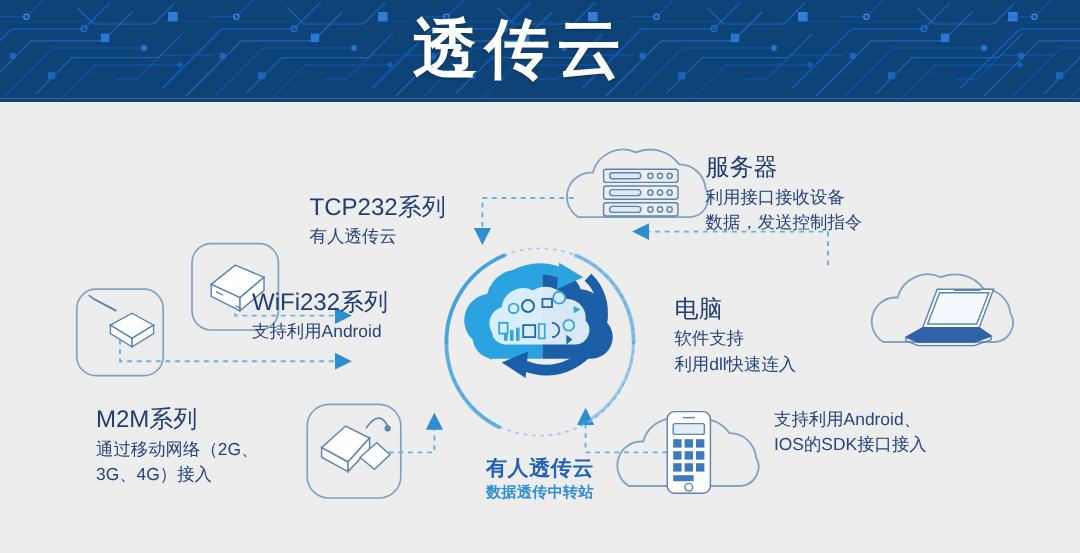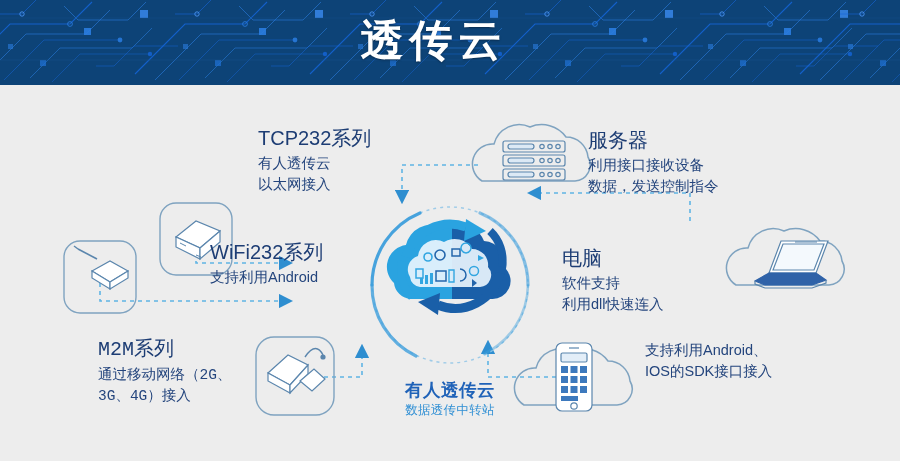--- a/index.html
+++ b/index.html
@@ -14,21 +14,21 @@
   
   .banner{
     position:absolute;left:0;top:0;width:900px;height:82px;
     background:#0d4377;
     overflow:hidden;
   }
   .banner .circuit{position:absolute;left:0;top:0;width:900px;height:82px;}
   .banner-title{
     position:absolute;left:0;top:0;width:868px;height:82px;
     display:flex;align-items:center;justify-content:center;
-    color:#ffffff;font-size:43px;font-weight:bold;letter-spacing:6px;
+    color:#ffffff;font-size:54px;font-weight:bold;letter-spacing:6px;
     text-shadow:0 1px 2px rgba(0,0,0,.35);
     z-index:3;
   }
   .banner-rule{
     position:absolute;left:0;top:82px;width:900px;height:3px;background:#0d4377;
   }
 
   
   .diagram{position:absolute;left:0;top:85px;width:900px;height:376px;}
   .diagram svg{position:absolute;left:0;top:0;}
@@ -36,37 +36,37 @@
   
   .block{position:absolute;}
   .block .h{
     color:#1d3d74;font-size:20px;line-height:24px;font-weight:normal;
     white-space:nowrap;margin:0 0 3px 0;
   }
   .block .l{
     color:#24457d;font-size:14.5px;line-height:21px;white-space:nowrap;
   }
 
-  .b-tcp{left:258px;top:126px;}
+  .b-tcp{left:258px;top:161px;}
   .b-wifi{left:170px;top:240px;margin-left:40px;}
-  .b-m2m{left:98px;top:338px;font-family:Liberation Mono, monospace;}
+  .b-m2m{left:80px;top:338px;}
   .b-server{left:588px;top:128px;}
   .b-pc{left:562px;top:246px;}
   .b-app{left:645px;top:340px;}
 
   
   .hub-label{
     position:absolute;left:382px;top:295px;width:136px;text-align:center;
     z-index:4;pointer-events:none;
   }
   .hub-label .t1{
     color:#1f62b8;font-size:17.5px;font-weight:bold;letter-spacing:.5px;line-height:21px;
   }
   .hub-label .t2{
-    color:#2f8fd4;font-size:12.5px;font-weight:normal;letter-spacing:.3px;line-height:18px;
+    color:#2f8fd4;font-size:12.5px;font-weight:bold;letter-spacing:.3px;line-height:18px;
   }
 </style>
 </head>
 <body>
 
 <div id="page">
 
   <div class="banner">
     <svg class="circuit" width="900" height="82" viewBox="0 0 900 82">
       <defs>
@@ -266,21 +266,20 @@
 
     <div class="hub-label">
       <div class="t1">有人透传云</div>
       <div class="t2">数据透传中转站</div>
     </div>
   </div>
 
   <div class="block b-tcp">
     <div class="h">TCP232系列</div>
     <div class="l">有人透传云</div>
-    <div class="l">以太网接入</div>
   </div>
 
   <div class="block b-wifi">
     <div class="h">WiFi232系列</div>
     <div class="l">支持利用Android</div>
   </div>
 
   <div class="block b-m2m">
     <div class="h">M2M系列</div>
     <div class="l">通过移动网络（2G、</div>

